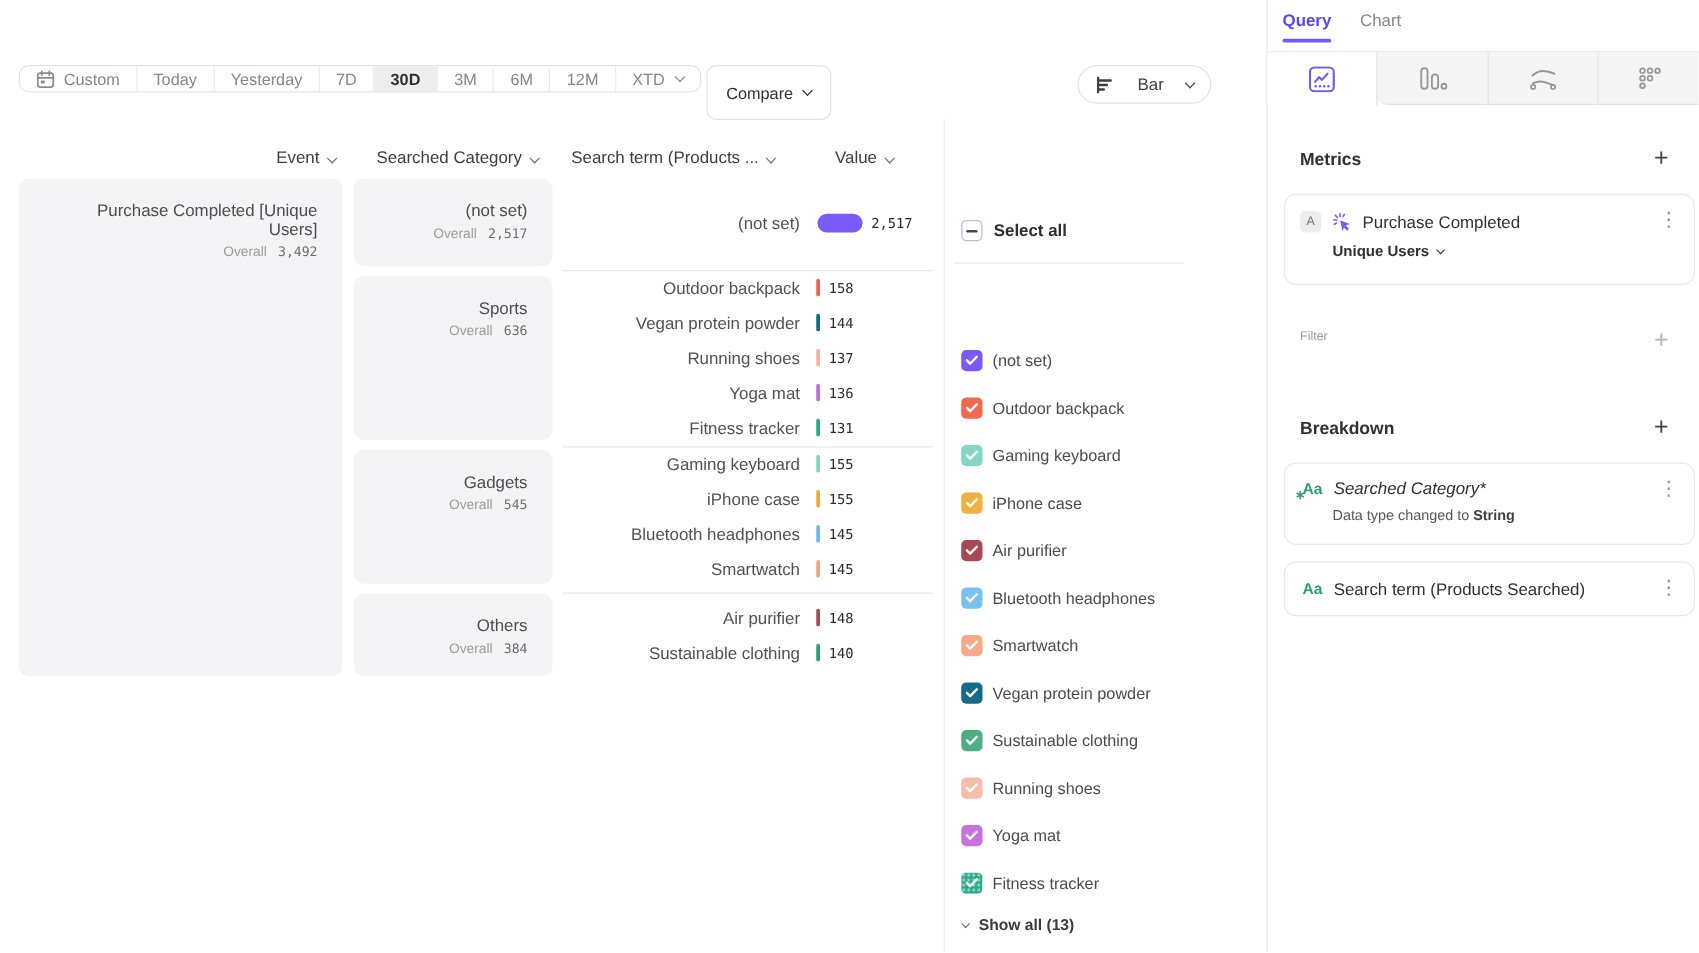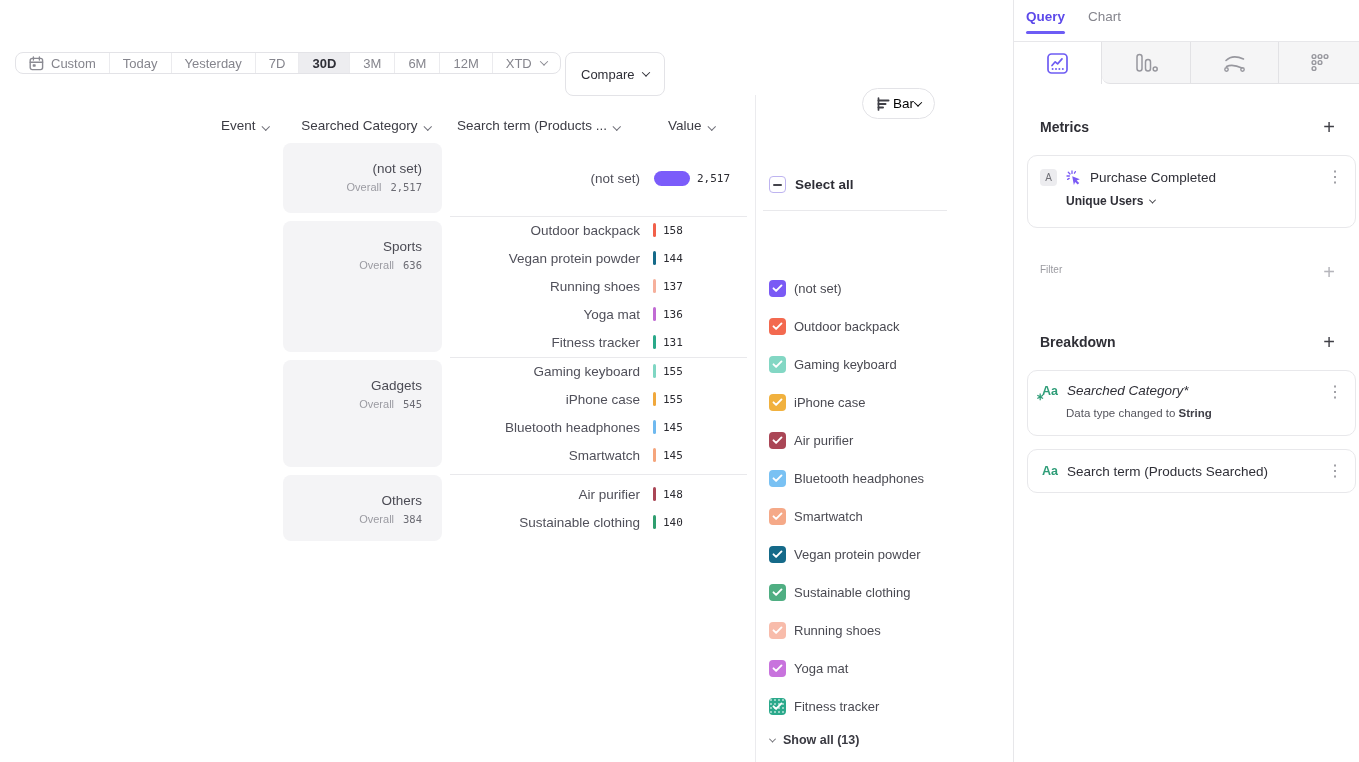--- a/index.html
+++ b/index.html
@@ -20,22 +20,22 @@
     border:1px solid #e3e3e7; border-radius:8px; background:#fff; overflow:hidden; }
   .seg { display:flex; align-items:center; gap:7px; padding:0 13px; font-size:13px;
     color:#85858d; border-right:1px solid #ebebee; cursor:pointer; white-space:nowrap; }
   .seg:last-child { border-right:none; }
   .seg.active { background:#ededf0; color:#2f2f37; font-weight:700; }
   .seg .chev { color:#8a8a92; margin-left:2px; }
   .btn-compare { position:absolute; left:565px; top:52px; height:44px; display:flex;
     align-items:center; gap:9px; padding:0 15px; font-size:13px; font-weight:500; color:#2f2f37;
     background:#fff; border:1px solid #e3e3e7; border-radius:8px; cursor:pointer; }
   .btn-bar { position:absolute; left:862px; top:52px; height:31px; display:flex;
-    align-items:center; gap:1px; padding:0 13px; font-size:13.5px; font-weight:500; color:#000000;
-    background:#fff; border:1px solid #e3e3e7; border-radius:16px; cursor:pointer;margin-top:36px; }
+    align-items:center; gap:18px; padding:0 13px; font-size:13.5px; font-weight:500; color:#404040;
+    background:#fff; border:1px solid #e3e3e7; border-radius:16px; cursor:pointer; }
 
   
   .col-head { position:absolute; top:118px; font-size:13.5px; font-weight:500; color:#3c3c44; }
   .col-head .chev { color:#71717a; margin-left:7px; width:5.5px; height:5.5px; }
 
   
   .big-cell { position:absolute; background:#f4f4f6; border-radius:8px;
     padding:18px 20px 0 20px; text-align:right; }
   .cell-title { font-size:13.5px; color:#4b4b54; }
   .cell-sub { margin-top:5px; font-size:11px; color:#9b9ba2; }
@@ -170,20 +170,26 @@
     </span>
     <span>Bar</span>
     <span class="chev"></span>
   </button>
 
   <div class="col-head" style="left:15px;width:253px;text-align:right"><span>Event</span><span class="chev"></span></div>
   <div class="col-head" style="left:283px;width:147px;text-align:right"><span>Searched Category</span><span class="chev"></span></div>
   <div class="col-head" style="left:457px"><span>Search term (Products ...</span><span class="chev"></span></div>
   <div class="col-head" style="left:668px"><span>Value</span><span class="chev"></span></div>
 
+  <div class="big-cell" style="left:15px;top:143px;width:259px;height:398px">
+    <div class="cell-title">Purchase Completed [Unique Users]</div>
+    <div class="cell-sub">
+      <span>Overall</span><span class="sub-val mono">3,492</span>
+    </div>
+  </div>
 
   <div id="cat-cells">
       <div class="big-cell" style="left:283px;top:143px;width:159px;height:70px">
       <div class="cell-title">(not set)</div>
       <div class="cell-sub"><span>Overall</span><span class="sub-val mono">2,517</span></div>
     </div>
       <div class="big-cell" style="left:283px;top:221px;width:159px;height:131px">
       <div class="cell-title">Sports</div>
       <div class="cell-sub"><span>Overall</span><span class="sub-val mono">636</span></div>
     </div>

